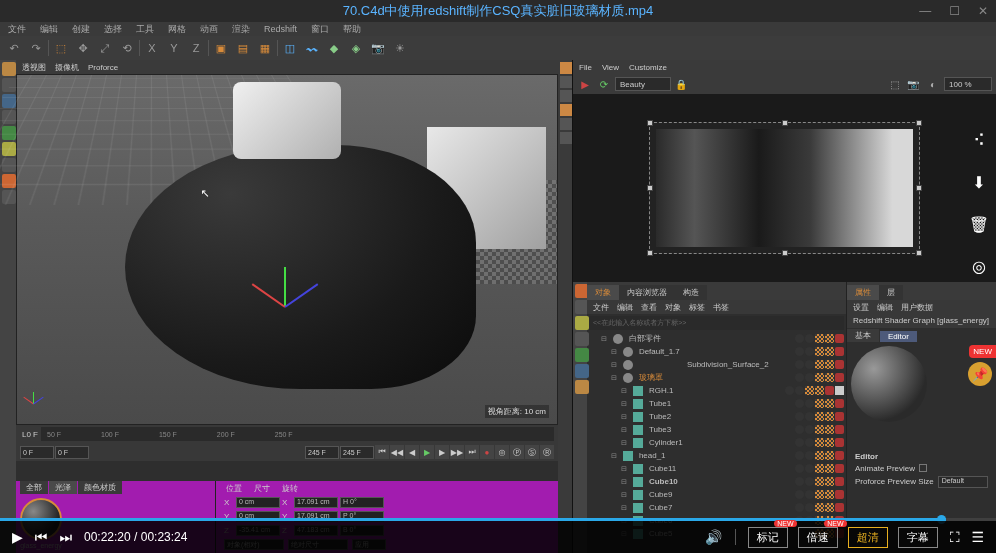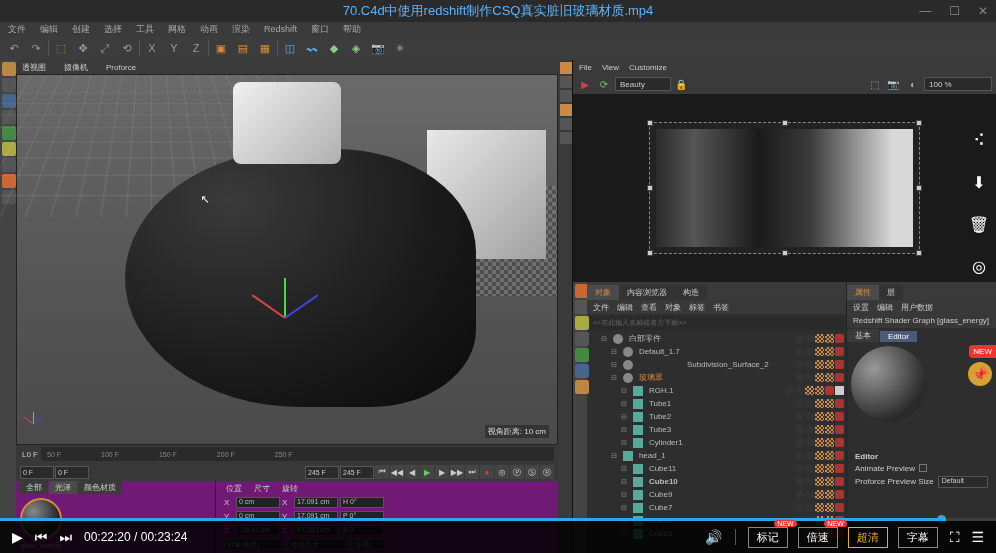--- a/index.html
+++ b/index.html
@@ -16,21 +16,21 @@
 .tool-icon.green { color: #8c8; }
 .main-area { flex: 1; display: flex; background: #2e2e2e; position: relative; }
 .left-toolstrip { width: 16px; background: #444; display: flex; flex-direction: column; gap: 2px; padding: 2px; }
 .ltool { width: 14px; height: 14px; background: #555; border-radius: 2px; }
 .ltool.r { background: #b84; }
 .ltool.b { background: #468; }
 .ltool.g { background: #484; }
 .ltool.y { background: #aa4; }
 .ltool.o { background: #c63; }
 .viewport-col { width: 542px; display: flex; flex-direction: column; }
-.viewport-header { height: 14px; background: #3a3a3a; display: flex; align-items: center; padding: 0 6px; font-size: 8px; gap: 18px; }
+.viewport-header { height: 14px; background: #3a3a3a; display: flex; align-items: center; padding: 0 6px; font-size: 8px; gap: 9px; }
 .viewport { flex: 1; background: linear-gradient(180deg, #6a6a6a 0%, #5a5a5a 40%, #4a4a4a 100%); position: relative; border: 1px solid #222; }
 .grid-floor { position: absolute; top: 0; left: 0; right: 50%; height: 40%; background: repeating-linear-gradient(90deg, transparent 0, transparent 14px, rgba(255,255,255,0.15) 14px, rgba(255,255,255,0.15) 15px), repeating-linear-gradient(0deg, transparent 0, transparent 14px, rgba(255,255,255,0.15) 14px, rgba(255,255,255,0.15) 15px); transform: perspective(300px) rotateX(55deg); transform-origin: top; opacity: 0.5; }
 .obj-dark { position: absolute; left: 20%; top: 20%; width: 65%; height: 70%; background: radial-gradient(ellipse at 30% 20%, #3a3a3a, #1a1a1a 60%, #0a0a0a); border-radius: 50% 40% 30% 50%; filter: blur(0.5px); }
 .obj-white { position: absolute; left: 40%; top: 2%; width: 20%; height: 22%; background: linear-gradient(135deg, #f0f0f0, #b0b0b0); border-radius: 8px; }
 .obj-white2 { position: absolute; right: 2%; top: 15%; width: 22%; height: 35%; background: linear-gradient(135deg, #e8e8e8, #a0a0a0); }
 .checker { position: absolute; right: 0; top: 30%; width: 18%; height: 30%; background: repeating-conic-gradient(#888 0 25%, #444 0 50%) 0 0/8px 8px; opacity: 0.5; }
 .gizmo-overlay { position: absolute; left: 42%; top: 55%; width: 80px; height: 80px; pointer-events: none; }
 .axis { position: absolute; width: 2px; height: 40px; left: 40px; top: 0; transform-origin: bottom; }
 .axis.x { background: #d44; transform: rotate(-55deg); }
 .axis.y { background: #4d4; transform: rotate(0deg); }
@@ -40,21 +40,21 @@
 .cursor-ptr { position: absolute; left: 34%; top: 32%; color: #fff; font-size: 11px; }
 .status-text { position: absolute; right: 8px; bottom: 6px; font-size: 8px; color: #ddd; background: rgba(0,0,0,0.3); padding: 1px 3px; }
 .mid-toolstrip { width: 14px; background: #3a3a3a; display: flex; flex-direction: column; gap: 2px; padding: 2px; }
 .mtool { width: 12px; height: 12px; background: #555; }
 .mtool.o { background: #c84; }
 .timeline-row { height: 18px; background: #383838; display: flex; align-items: center; padding: 0 4px; gap: 1px; }
 .tl-scale { flex: 1; height: 14px; background: #2a2a2a; display: flex; align-items: center; font-size: 7px; color: #888; gap: 40px; padding: 0 6px; }
 .tl-btn { width: 14px; height: 14px; background: #444; display: flex; align-items: center; justify-content: center; font-size: 8px; }
 .tl-fld { width: 34px; height: 13px; background: #2a2a2a; border: 1px solid #555; font-size: 7px; display: flex; align-items: center; padding: 0 2px; }
 .tl-num { font-size: 8px; color: #ccc; padding: 0 2px; }
-.bottom-panels { height: 72px; background: #701a75; display: flex; }
+.bottom-panels { height: 72px; background: #a21caf; display: flex; margin-top: 20px; }
 .mat-panel { width: 200px; border-right: 1px solid #222; display: flex; flex-direction: column; }
 .mat-tabs { height: 14px; display: flex; gap: 1px; padding: 0 4px; font-size: 8px; align-items: center; }
 .mat-tab { padding: 1px 6px; background: #3a3a3a; }
 .mat-tab.active { background: #4a4a4a; }
 .mat-content { flex: 1; display: flex; align-items: flex-start; padding: 4px; gap: 4px; }
 .mat-ball { width: 42px; height: 42px; background: radial-gradient(circle at 30% 30%, #888, #222 70%); border-radius: 50%; border: 2px solid #d88b3a; }
 .mat-name { font-size: 7px; color: #ccc; }
 .coord-panel { flex: 1; display: flex; flex-direction: column; padding: 2px; }
 .coord-tabs { height: 14px; display: flex; gap: 12px; font-size: 8px; padding: 0 8px; align-items: center; }
 .coord-grid { flex: 1; display: flex; flex-direction: column; gap: 1px; padding: 2px 6px; }
@@ -309,21 +309,21 @@
       </div>
       <div class="rv-toolbar">
         <div class="rv-tool play">▶</div>
         <div class="rv-tool green">⟳</div>
         <div class="rv-dd" style="width:56px">Beauty</div>
         <div class="rv-tool">🔒</div>
         <div style="flex:1"></div>
         <div class="rv-tool">⬚</div>
         <div class="rv-tool">📷</div>
         <div class="rv-tool">◐</div>
-        <div class="rv-dd" style="width:68px">100 %</div>
+        <div class="rv-dd" style="width:48px">100 %</div>
       </div>
       <div class="render-view">
         <div class="render-frame">
           <div class="render-img"></div>
           <div class="handle" style="left:-3px;top:-3px"></div>
           <div class="handle" style="right:-3px;top:-3px"></div>
           <div class="handle" style="left:-3px;bottom:-3px"></div>
           <div class="handle" style="right:-3px;bottom:-3px"></div>
           <div class="handle" style="left:50%;top:-3px;margin-left:-3px"></div>
           <div class="handle" style="left:50%;bottom:-3px;margin-left:-3px"></div>

